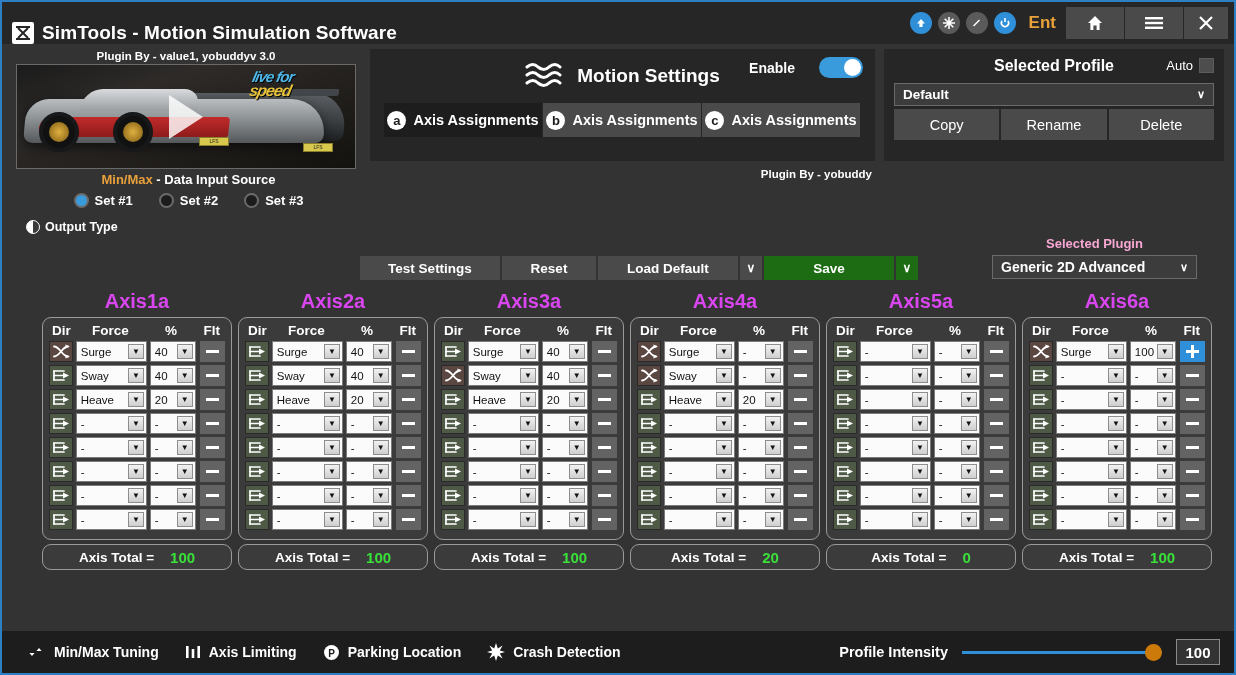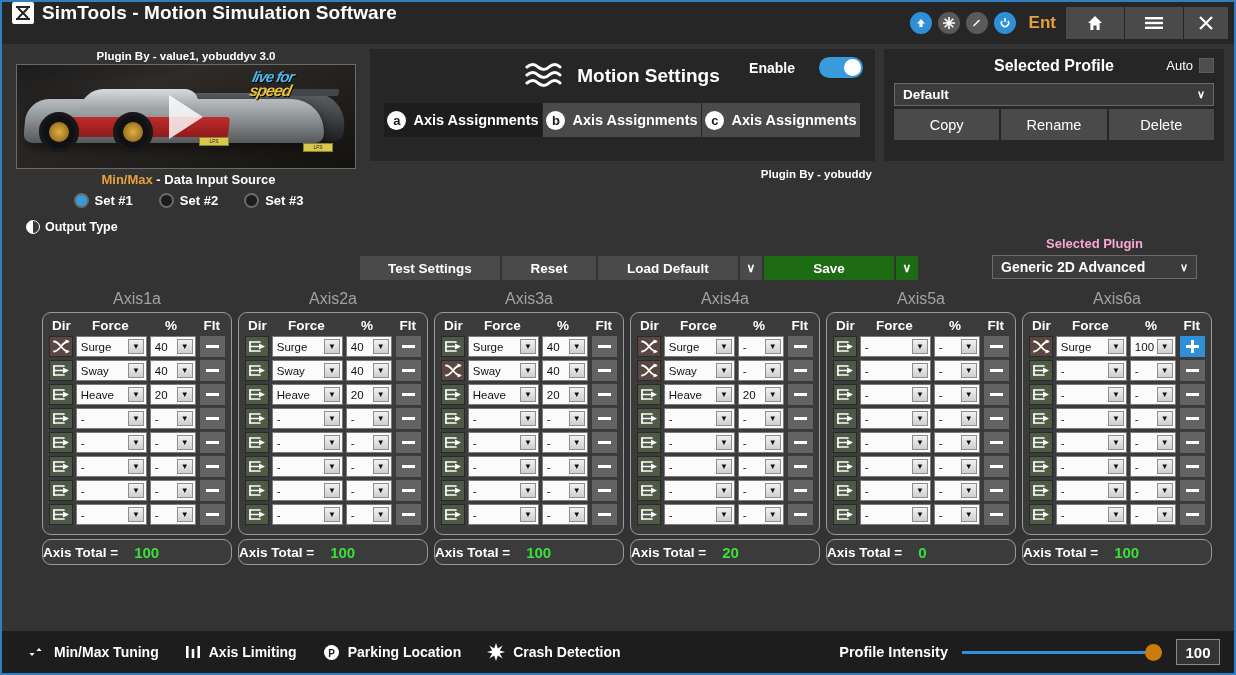--- a/index.html
+++ b/index.html
@@ -14,21 +14,21 @@
     width: 1236px; height: 675px;
     background: #333333;
     border: 2px solid #2f7fc4;
     overflow: hidden;
   }
 
   
   .titlebar {
     position: absolute; top: 0; left: 0; right: 0; height: 42px;
     background: #262626;
-    display: flex; align-items: flex-start;
+    display: flex; align-items: flex-end;
   }
   .logo-box {
     width: 22px; height: 22px; margin-left: 10px; margin-right: 8px;
     background: #ffffff; color: #262626;
     display: flex; align-items: center; justify-content: center;
     font-size: 15px; font-weight: bold; line-height: 1;
     border-radius: 2px;
   }
   .app-title {
     color: #ffffff; font-size: 19px; font-weight: bold;
@@ -248,21 +248,21 @@
     color: #ffffff; font-size: 14px; font-weight: bold; justify-content: center;
   }
   .sp-select .cv { margin-left: auto; font-size: 11px; }
 
   
   .axis-grid {
     position: absolute; left: 40px; top: 246px; display: flex; gap: 6px;
   }
   .axis-col { width: 190px; }
   .axis-name {
-    text-align: center; color: #a3a3a3; font-size: 16px; font-weight: normal;
+    text-align: center; color: #d946ef; font-size: 20px; font-weight: bold;
     margin-bottom: 4px;
   }
   .axis-box {
     background: #3b3b3b; border: 1px solid #9a9a9a; border-radius: 9px;
     padding: 4px 6px 6px 6px;
   }
   .axis-hdr {
     display: flex; align-items: center; color: #ffffff;
     font-size: 13.5px; font-weight: bold; padding: 1px 0 3px 0;
   }
@@ -295,21 +295,21 @@
   .flt-btn {
     width: 28px; height: 21px; margin-left: 4px; background: #636363;
     display: flex; align-items: center; justify-content: center;
     color: #ffffff; font-size: 14px; font-weight: bold; line-height: 1;
   }
   .flt-btn.plus { background: #2f8fd8; }
   .flt-dash { display: block; width: 13px; height: 3px; background: #ffffff; }
   .axis-total {
     margin-top: 4px; background: #3b3b3b; border: 1px solid #9a9a9a;
     border-radius: 9px; height: 26px;
-    display: flex; align-items: center; gap: 16px;
+    display: flex; align-items: center; justify-content: center; gap: 16px;
   }
   .axis-total .lbl { color: #ffffff; font-size: 13.5px; font-weight: bold; }
   .axis-total .val { color: #3ae03a; font-size: 15px; font-weight: bold; }
 
   
   .bottombar {
     position: absolute; left: 0; right: 0; bottom: 0; height: 42px;
     background: #1d1d1d; display: flex; align-items: center;
   }
   .bb-item {

